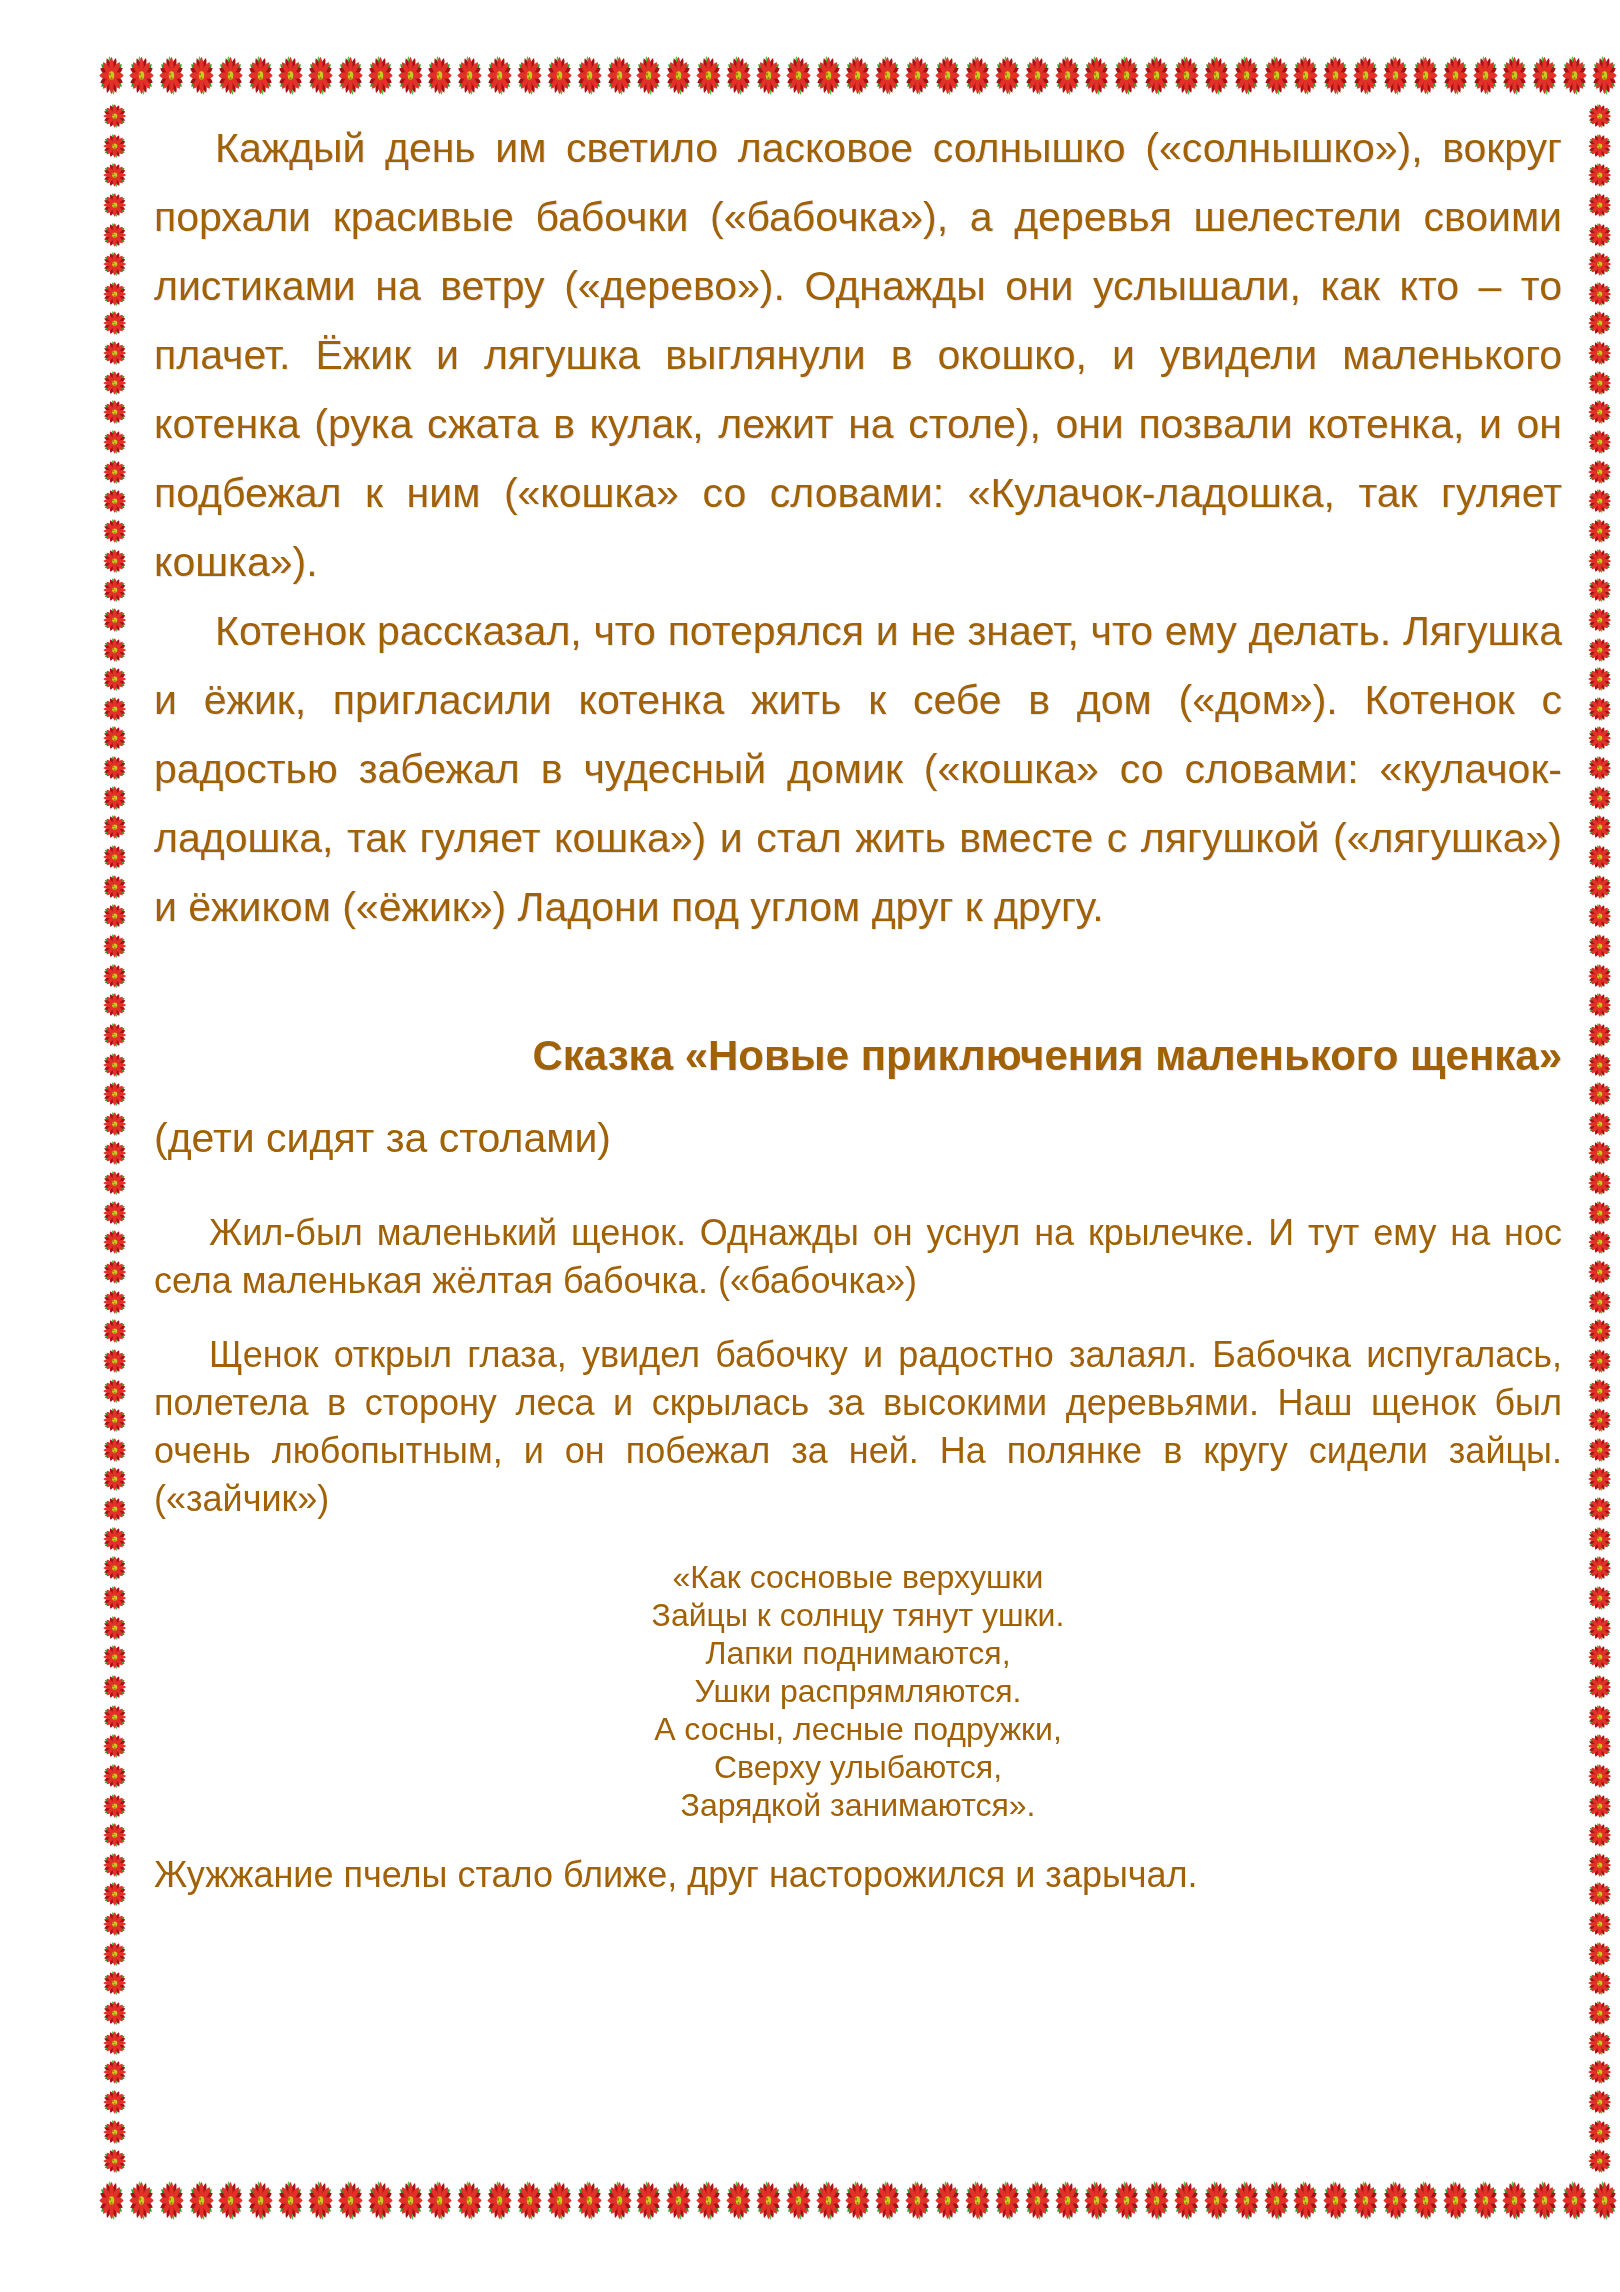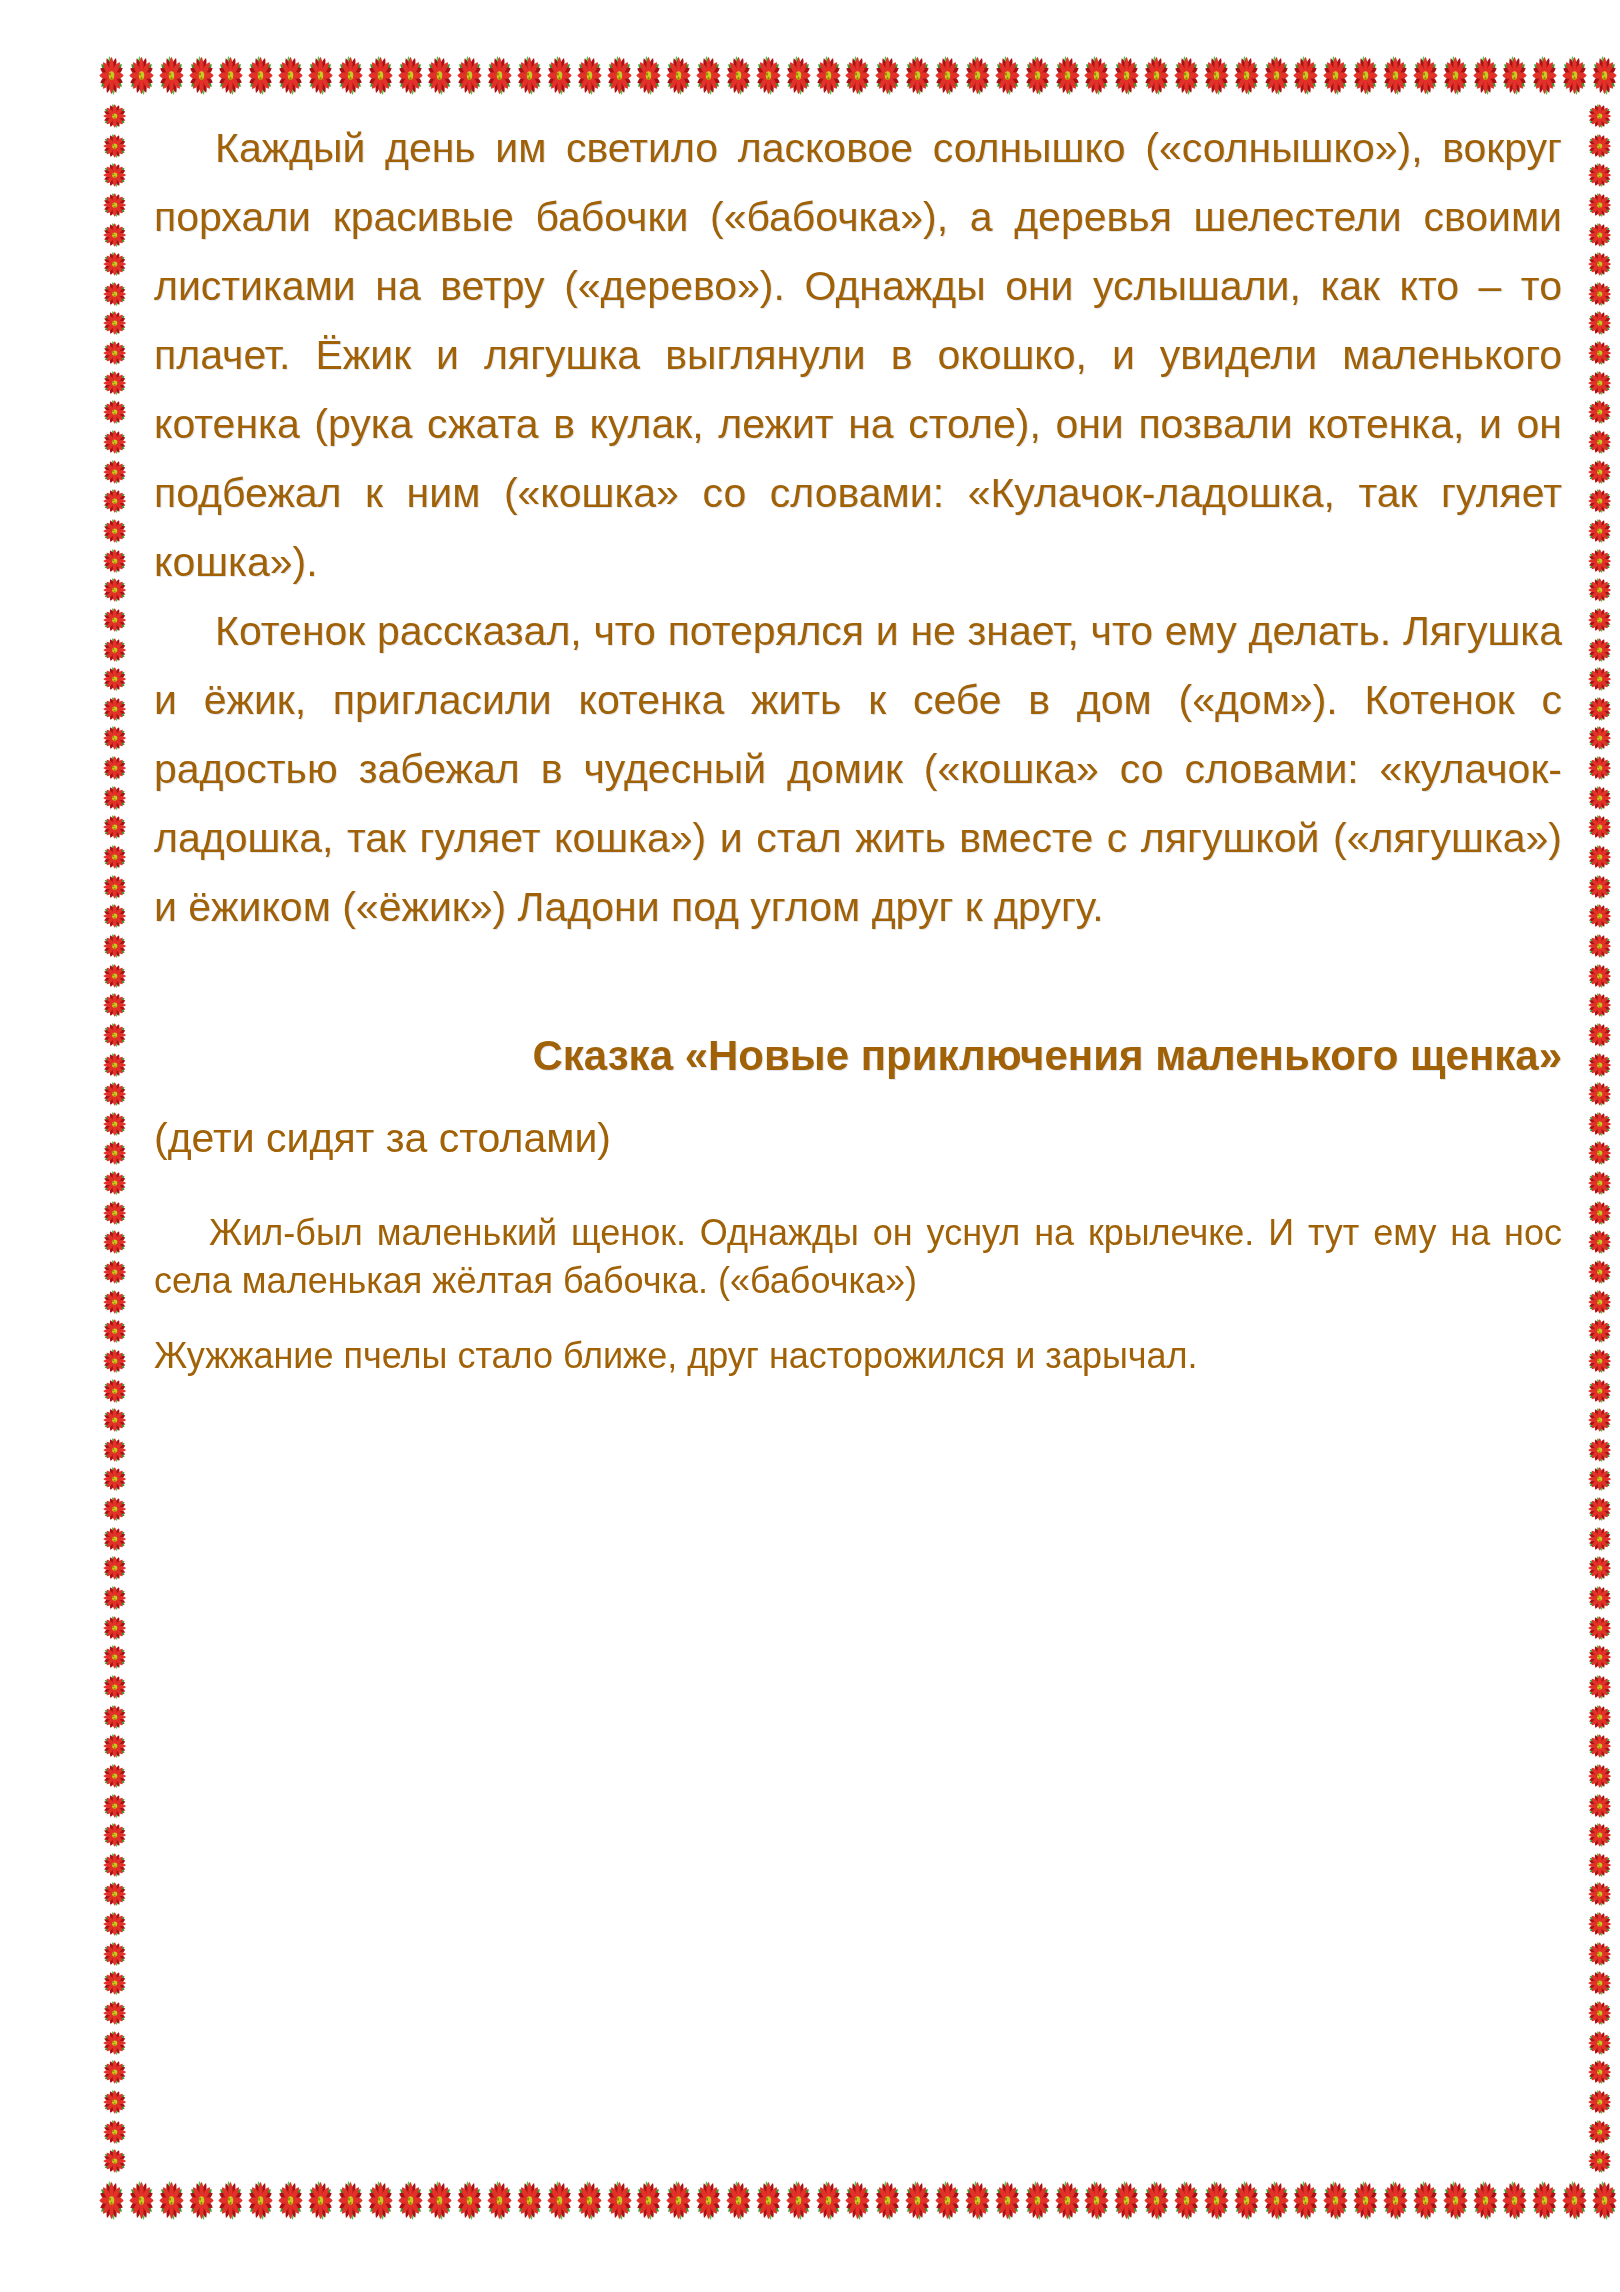--- a/index.html
+++ b/index.html
@@ -831,18 +831,28 @@
     </div>
 
   <div class="content">
     <p class="p lead p1">Каждый день им светило ласковое солнышко («солнышко»), вокруг порхали красивые  бабочки («бабочка»), а  деревья  шелестели  своими  листиками  на ветру («дерево»). Однажды они услышали, как кто – то плачет. Ёжик и лягушка выглянули в окошко, и увидели маленького котенка (рука сжата в кулак, лежит на столе), они позвали котенка, и он подбежал к ним («кошка» со словами: «Кулачок-ладошка, так гуляет кошка»).</p>
     <p class="p lead p2">Котенок рассказал, что потерялся и не знает, что ему делать. Лягушка и ёжик, пригласили котенка жить к себе в дом («дом»). Котенок с радостью забежал в чудесный домик («кошка» со словами: «кулачок-ладошка, так гуляет кошка») и стал жить вместе с лягушкой («лягушка») и ёжиком («ёжик») Ладони под углом друг к другу.</p>
 
     <p class="heading">Сказка «Новые приключения маленького щенка»</p>
     <p class="subtitle">(дети сидят за столами)</p>
 
     <p class="p single p3">Жил-был маленький щенок.  Однажды он уснул на крылечке. И тут ему на нос села маленькая жёлтая бабочка. («бабочка»)</p>
-
+    <p class="p single p4">Щенок открыл глаза, увидел бабочку и радостно залаял. Бабочка испугалась, полетела в сторону леса и скрылась за высокими деревьями.  Наш щенок был очень любопытным, и он побежал за ней.  На полянке в кругу сидели зайцы. («зайчик»)</p>
+
+    <div class="poem">
+      <div>«Как сосновые верхушки</div>
+      <div>Зайцы к солнцу тянут ушки.</div>
+      <div>Лапки поднимаются,</div>
+      <div>Ушки распрямляются.</div>
+      <div>А сосны, лесные подружки,</div>
+      <div>Сверху улыбаются,</div>
+      <div>Зарядкой занимаются».</div>
+    </div>
 
     <p class="p single p7">Жужжание пчелы стало ближе, друг насторожился и зарычал.</p>
   </div>
 </div>
 
 
 </body></html>

